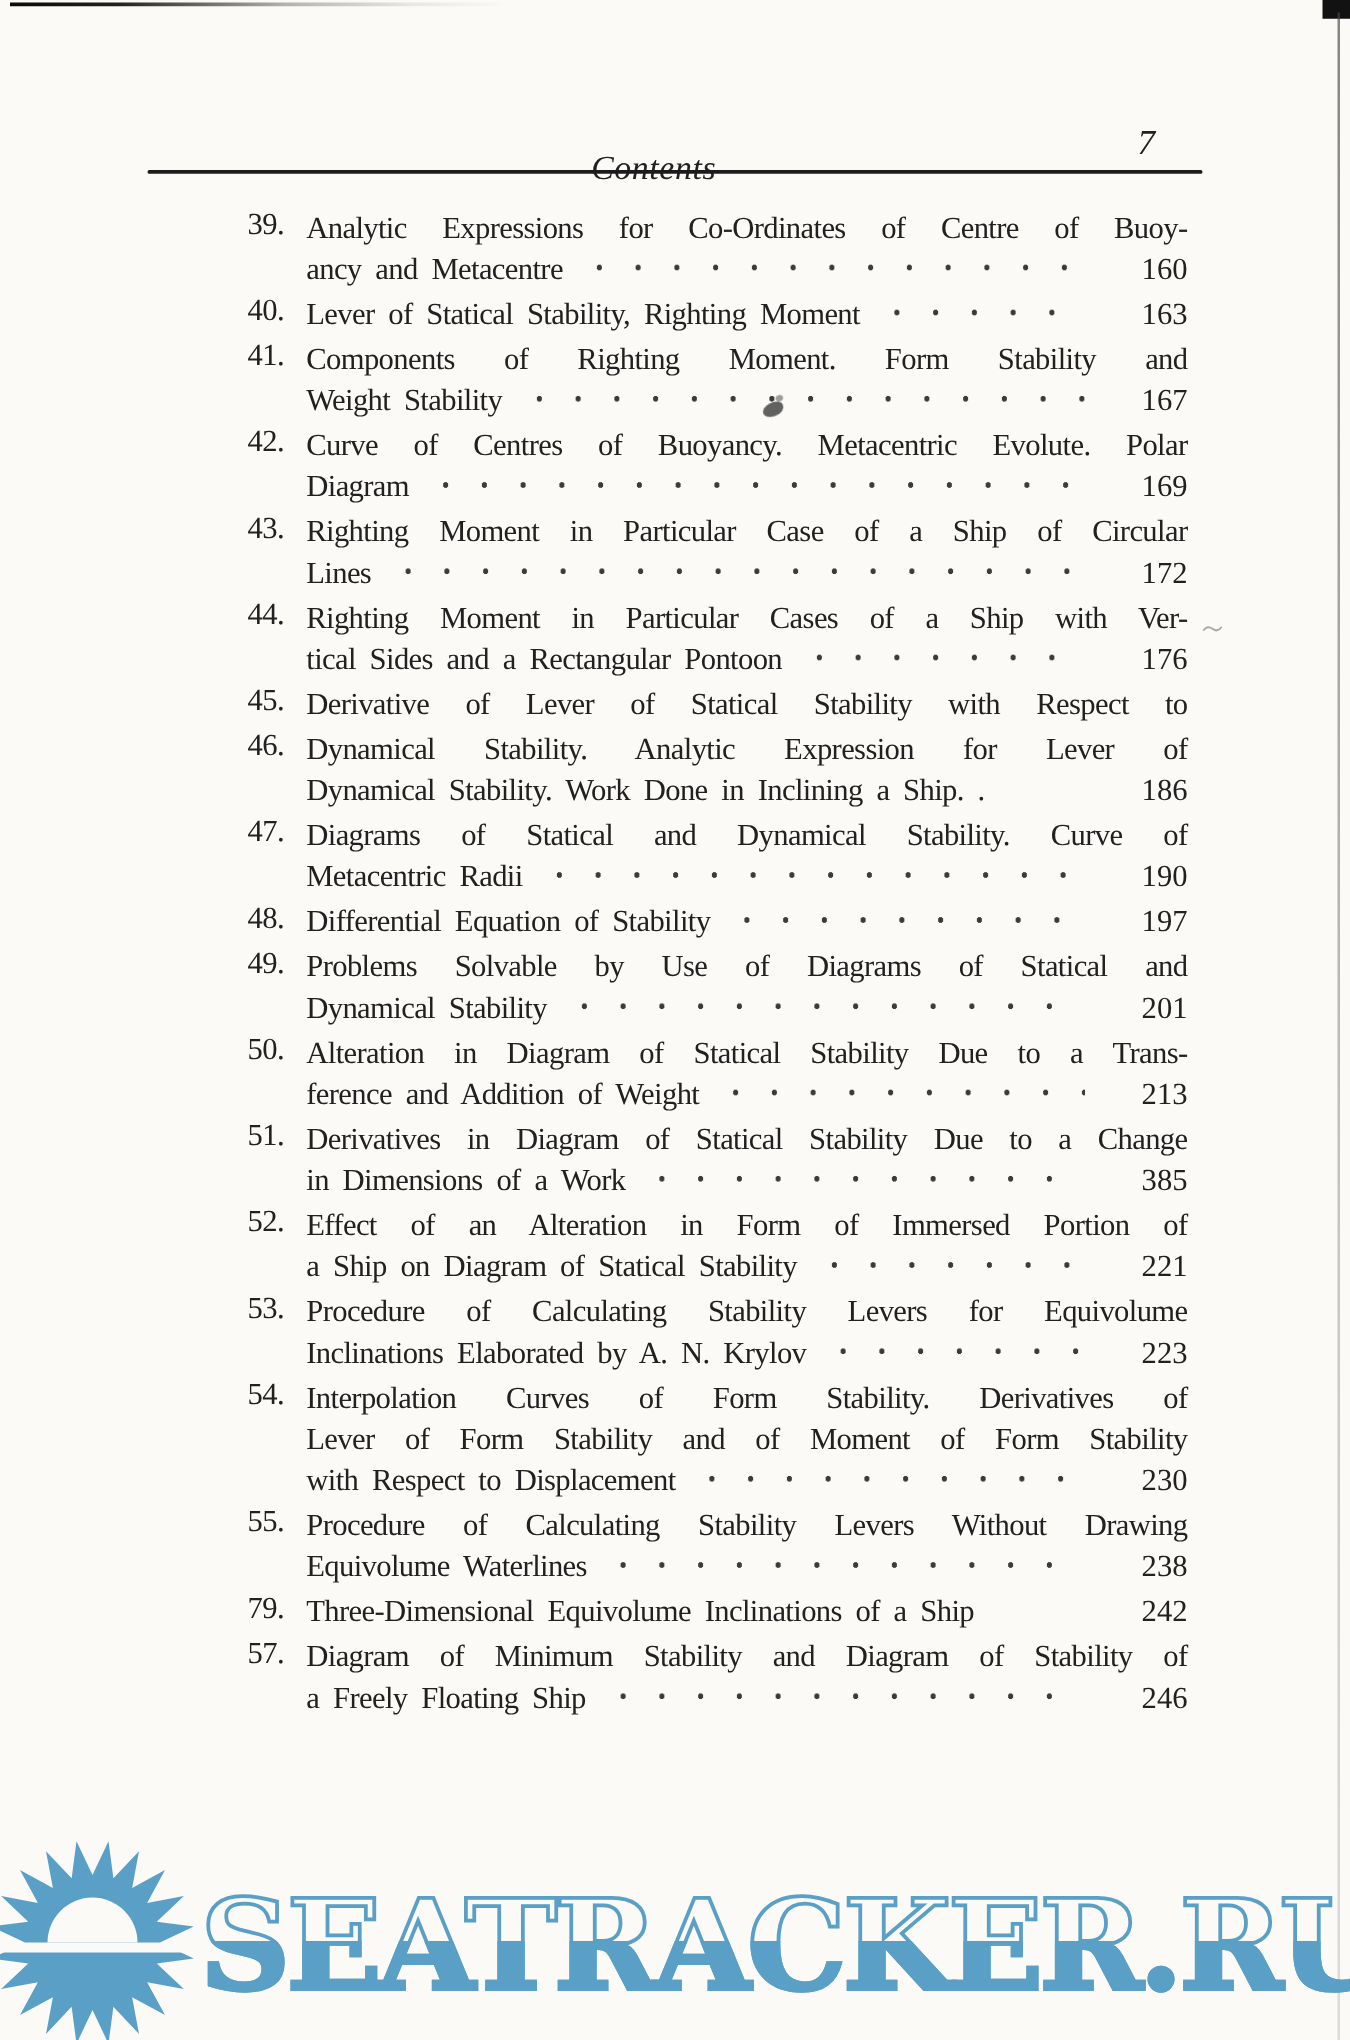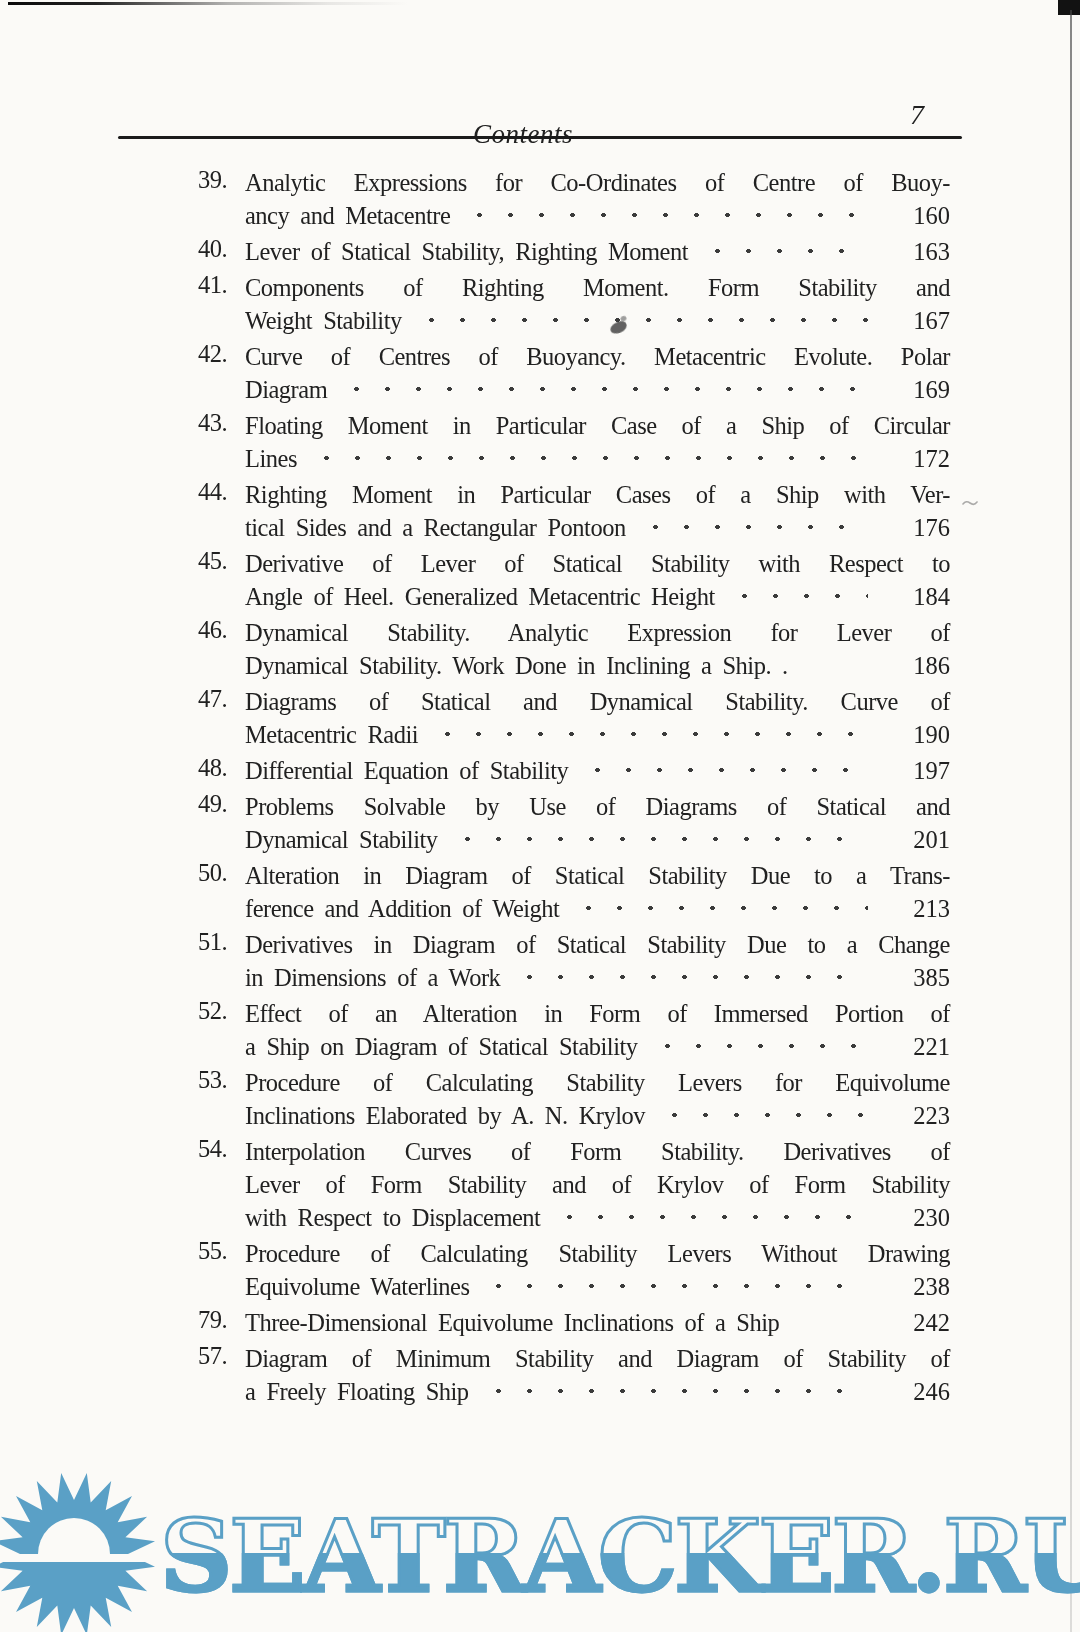--- a/index.html
+++ b/index.html
@@ -158,21 +158,21 @@
           <div class="line leaderline">
             <span class="txt">Diagram</span>
             <span class="leader dotted"></span>
             <span class="pg">169</span>
           </div>
         </div>
       </div>
       <div class="entry">
         <span class="num">43.</span>
         <div class="body">
-          <div class="line justify"><span class="txt">Floating Moment in Particular Case of a Ship of Circular</span></div>
+          <div class="line justify"><span class="txt">Righting Moment in Particular Case of a Ship of Circular</span></div>
           <div class="line leaderline">
             <span class="txt">Lines</span>
             <span class="leader dotted"></span>
             <span class="pg">172</span>
           </div>
         </div>
       </div>
       <div class="entry">
         <span class="num">44.</span>
         <div class="body">
@@ -181,25 +181,20 @@
             <span class="txt">tical  Sides  and  a   Rectangular  Pontoon</span>
             <span class="leader dotted"></span>
             <span class="pg">176</span>
           </div>
         </div>
       </div>
       <div class="entry">
         <span class="num">45.</span>
         <div class="body">
           <div class="line justify"><span class="txt">Derivative of Lever of Statical Stability with Respect to</span></div>
-          <div class="line leaderline">
-            <span class="txt">Angle  of  Heel.  Generalized  Metacentric  Height</span>
-            <span class="leader dotted"></span>
-            <span class="pg">184</span>
-          </div>
         </div>
       </div>
       <div class="entry">
         <span class="num">46.</span>
         <div class="body">
           <div class="line justify"><span class="txt">Dynamical  Stability.  Analytic  Expression  for  Lever  of</span></div>
           <div class="line leaderline">
             <span class="txt">Dynamical  Stability.  Work  Done  in  Inclining  a  Ship. .</span>
             <span class="leader"></span>
             <span class="pg">186</span>
@@ -279,21 +274,21 @@
             <span class="txt">Inclinations  Elaborated   by  A.  N.  Krylov</span>
             <span class="leader dotted"></span>
             <span class="pg">223</span>
           </div>
         </div>
       </div>
       <div class="entry">
         <span class="num">54.</span>
         <div class="body">
           <div class="line justify"><span class="txt">Interpolation  Curves  of  Form  Stability.  Derivatives  of</span></div>
-          <div class="line justify"><span class="txt">Lever of Form Stability and of Krylov of Form Stability</span></div>
+          <div class="line justify"><span class="txt">Lever of Form Stability and of Moment of Form Stability</span></div>
           <div class="line leaderline">
             <span class="txt">with  Respect  to  Displacement</span>
             <span class="leader dotted"></span>
             <span class="pg">230</span>
           </div>
         </div>
       </div>
       <div class="entry">
         <span class="num">55.</span>
         <div class="body">

